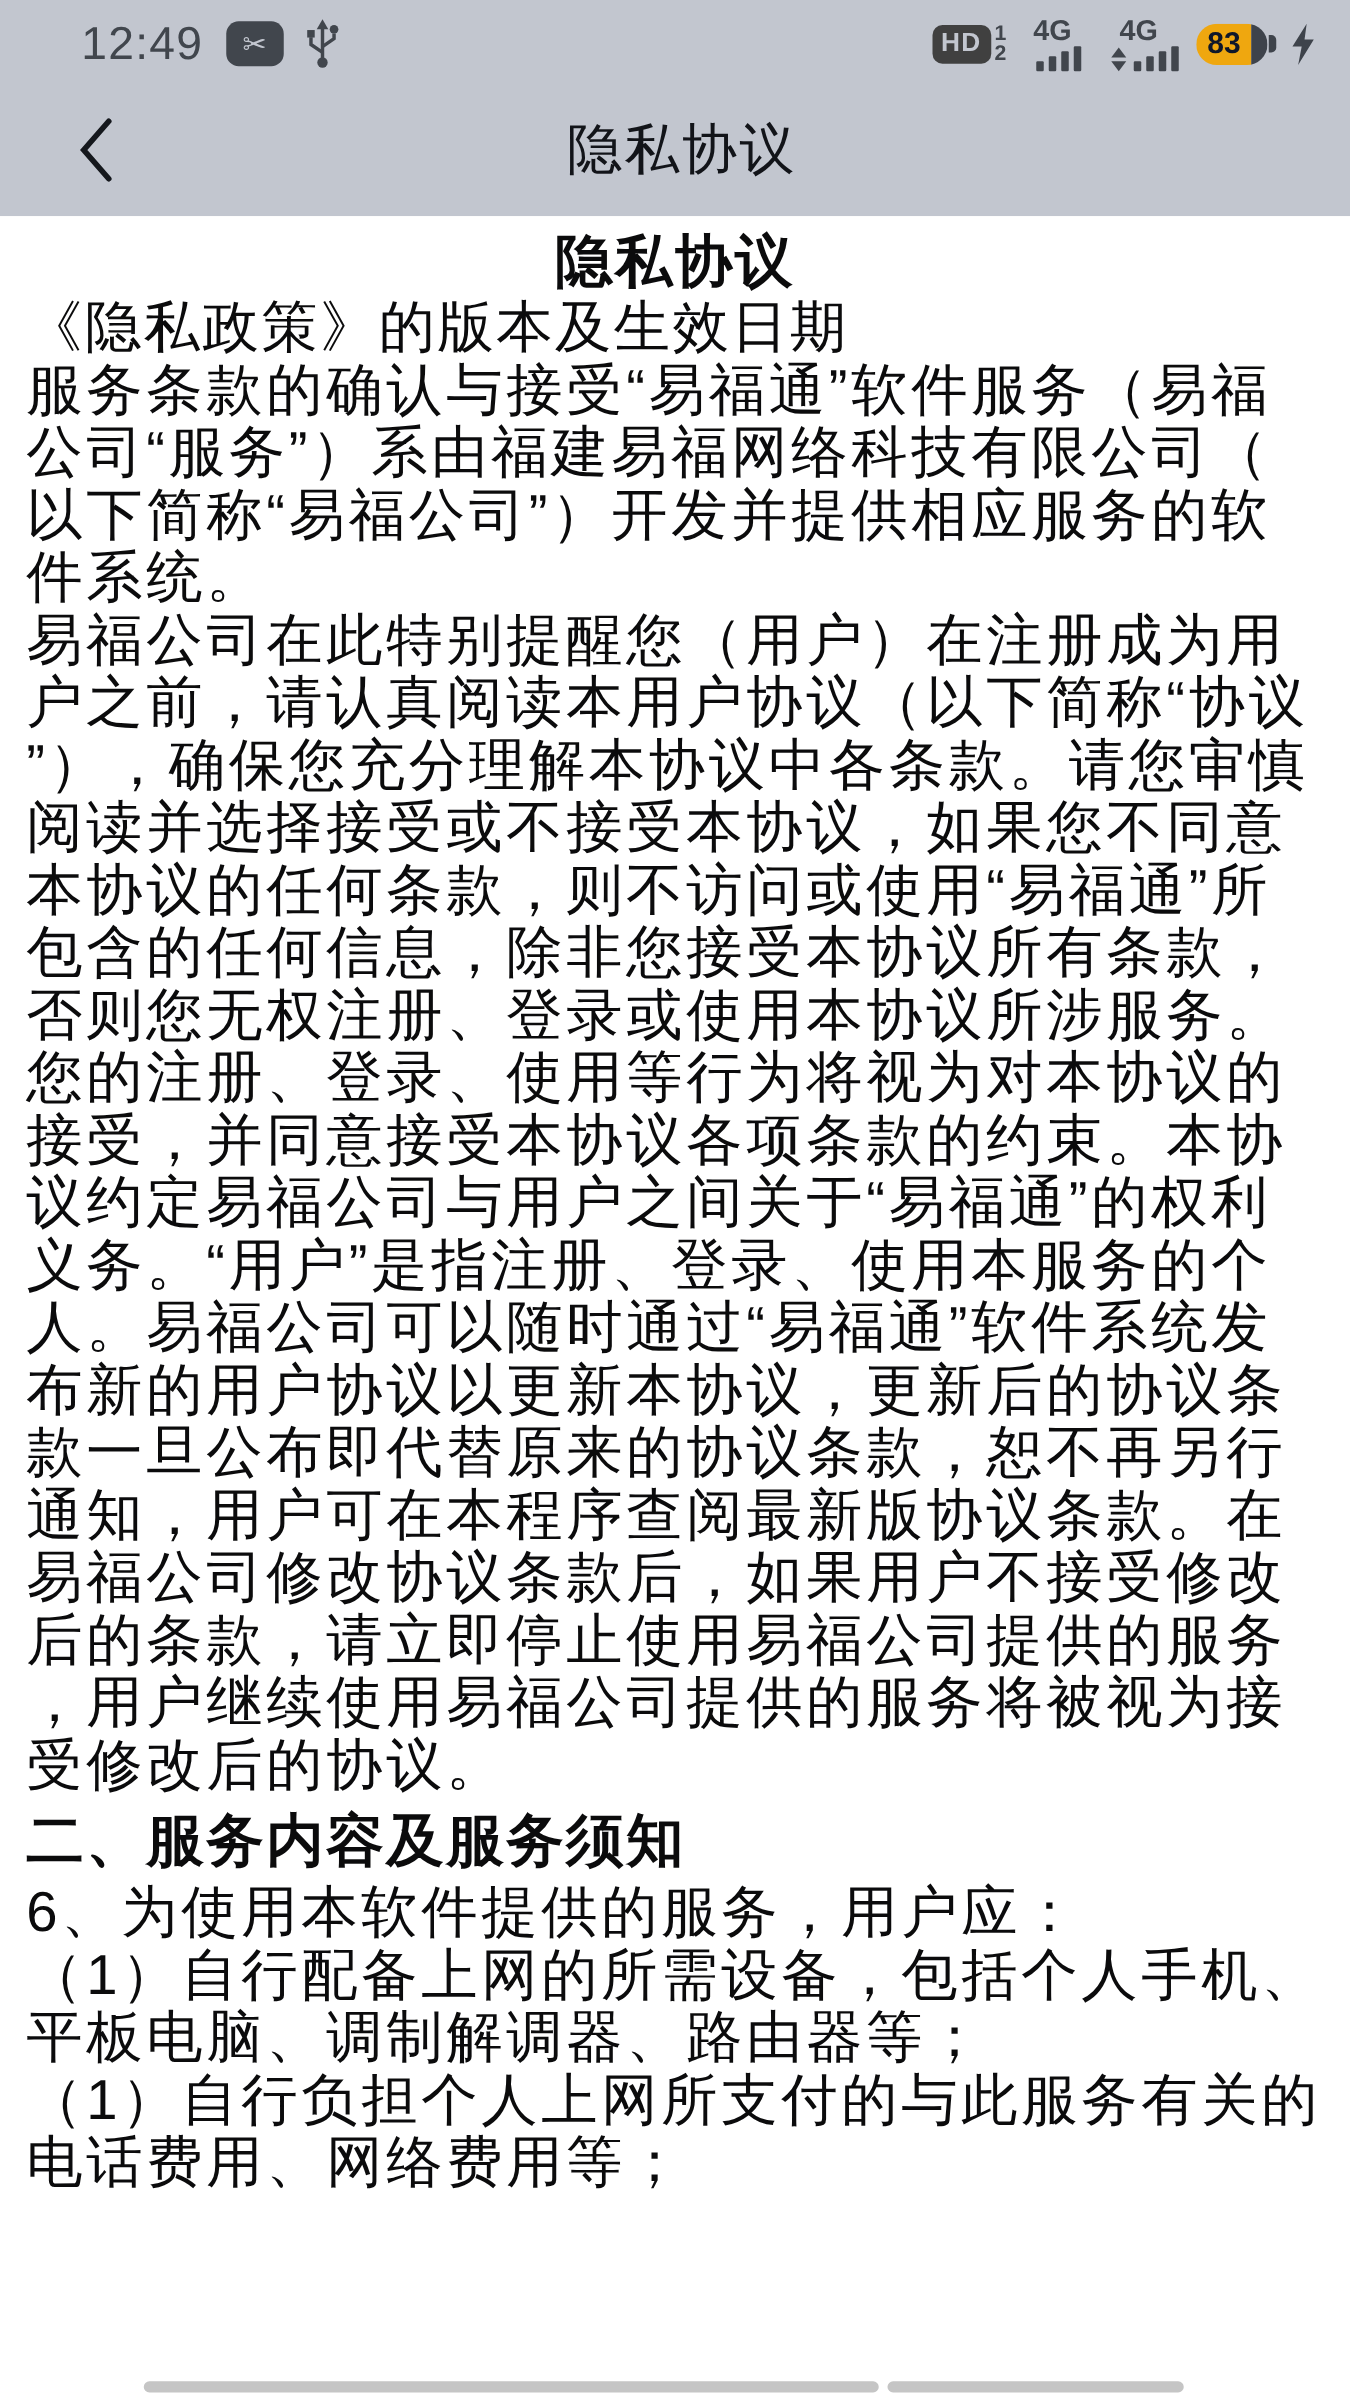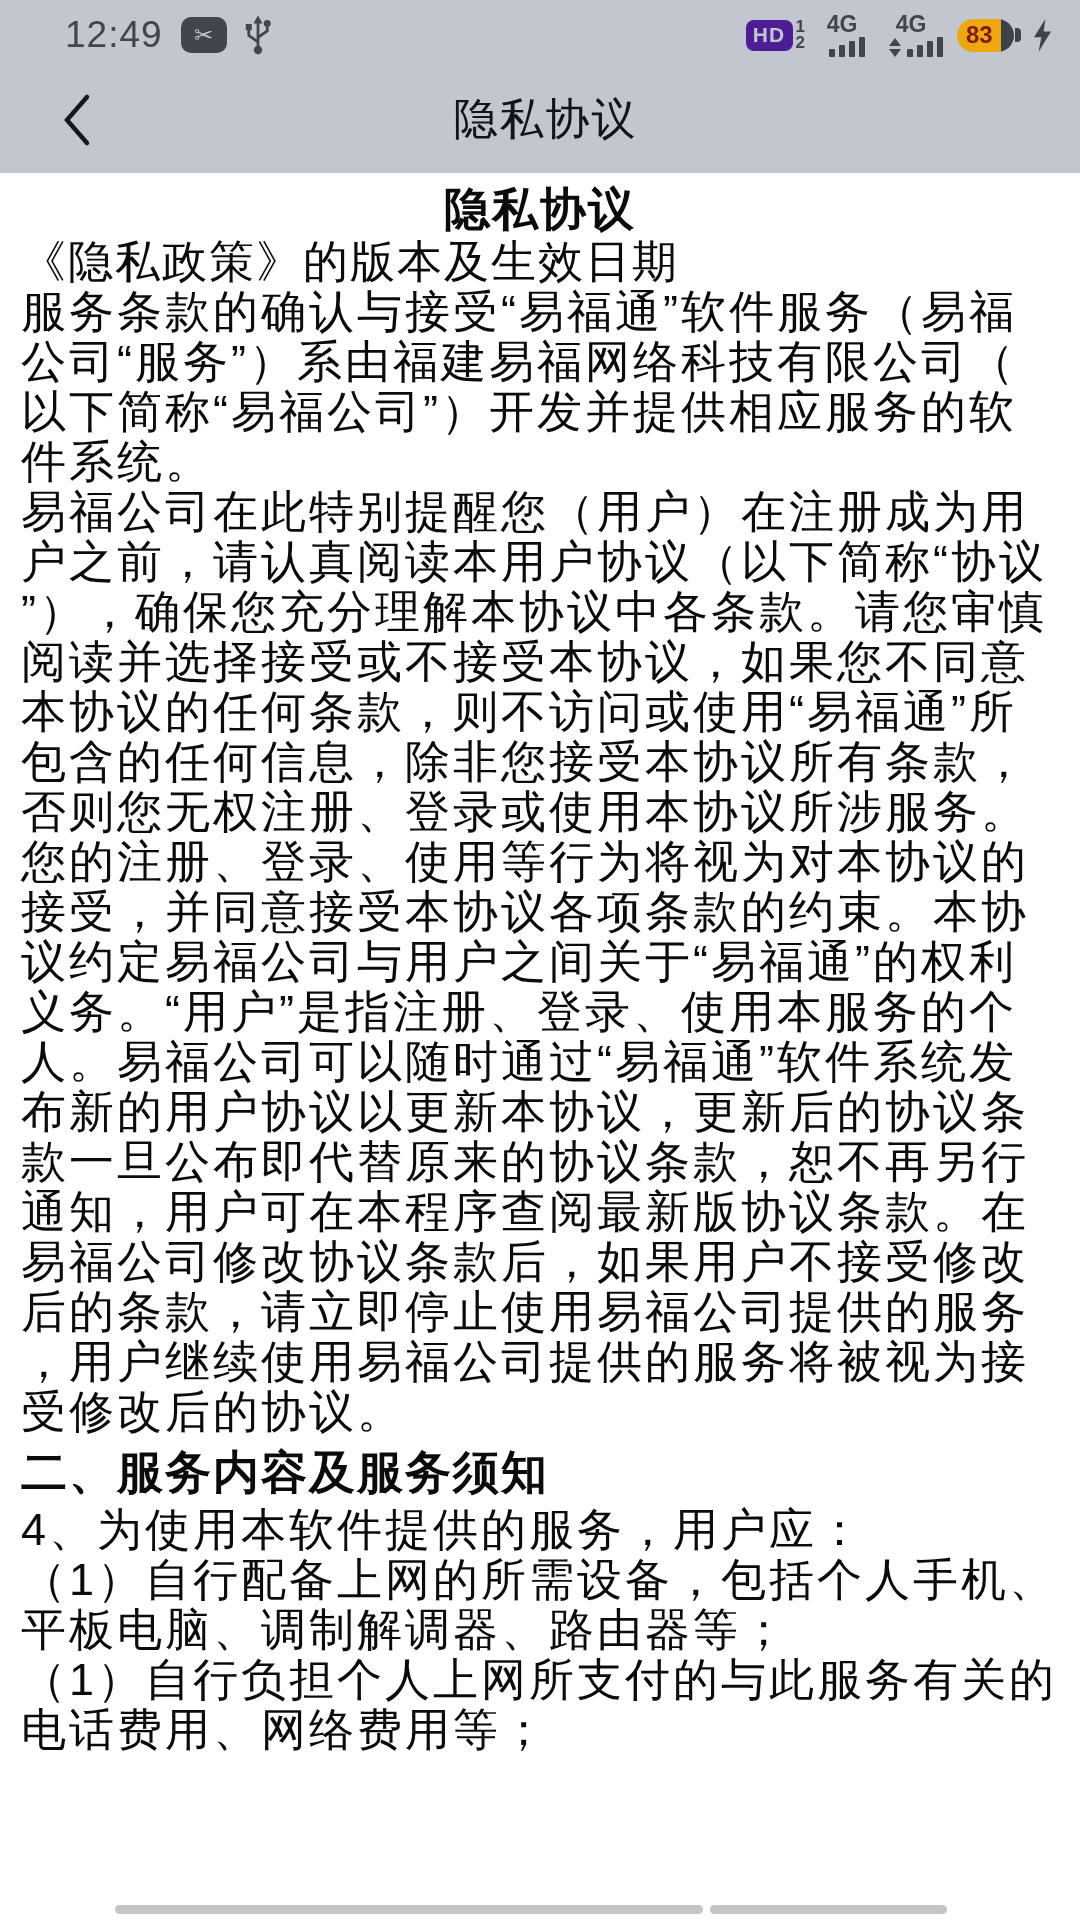--- a/index.html
+++ b/index.html
@@ -16,40 +16,40 @@
   }
   .sb-time { font-size:37px; letter-spacing:1px; }
   .sb-left { display:flex; align-items:center; gap:16px; margin-left:18px; }
   .shot-icon {
     width:46px; height:36px; background:#41464D; border-radius:10px;
     color:#C2C6CF; font-size:23px; display:flex; align-items:center; justify-content:center;
   }
   .sb-right { margin-left:auto; display:flex; align-items:center; gap:14px; }
   .hd-wrap { display:flex; align-items:center; gap:3px; }
   .hd-box {
-    background:#4c1d95; color:#C2C6CF; font-weight:bold; font-size:21px;
+    background:#404040; color:#C2C6CF; font-weight:bold; font-size:21px;
     width:47px; height:31px; border-radius:8px;
     display:flex; align-items:center; justify-content:center; letter-spacing:1px;
   }
   .hd-nums { display:flex; flex-direction:column; font-size:17px; line-height:16px; font-weight:bold; color:#41464D; }
   .net { display:flex; flex-direction:column; align-items:center; }
   .net-label { font-size:23px; font-weight:bold; line-height:22px; color:#41464D; }
   .net-bottom { display:flex; align-items:flex-end; gap:4px; margin-left:10px; margin-top:2px; }
   .bars { display:flex; align-items:flex-end; gap:4px; }
   .bar { width:6px; background:#41464D; border-radius:1px; }
   .b1{height:8px;} .b2{height:12px;} .b3{height:16px;} .b4{height:20px;}
   .arrows { display:flex; flex-direction:column; gap:3px; margin-right:2px; }
   .arr-up { width:0; height:0; border-left:6px solid transparent; border-right:6px solid transparent; border-bottom:8px solid #41464D; }
   .arr-dn { width:0; height:0; border-left:6px solid transparent; border-right:6px solid transparent; border-top:8px solid #41464D; }
   .battery-wrap { display:flex; align-items:center; }
   .battery {
     width:57px; height:33px; border-radius:17px; overflow:hidden; display:flex;
   }
   .bat-fill {
-    width:78%; background:#EFA70F; color:#7f1d1d; font-weight:bold; font-size:24px;
+    width:78%; background:#EFA70F; color:#0f172a; font-weight:bold; font-size:24px;
     display:flex; align-items:center; justify-content:center;
   }
   .bat-rest { flex:1; background:#3E434B; }
   .bat-nub { width:6px; height:14px; background:#3E434B; border-radius:0 4px 4px 0; margin-left:1px; }
   .bolt { margin-left:10px; display:flex; }
   
   .nav-bar { height:107px; position:relative; }
   .back-btn {
     position:absolute; left:30px; top:22px; width:70px; height:64px;
     display:flex; align-items:center; justify-content:center;
@@ -157,19 +157,19 @@
   </div>
 </div>
 
 <div class="page">
   <div class="text-layer">
     <div class="doc-title">隐私协议</div>
     <div class="meta">《隐私政策》的版本及生效日期</div>
     <div class="para">服务条款的确认与接受“易福通”软件服务（易福公司“服务”）系由福建易福网络科技有限公司（以下简称“易福公司”）开发并提供相应服务的软件系统。</div>
     <div class="para">易福公司在此特别提醒您（用户）在注册成为用户之前，请认真阅读本用户协议（以下简称“协议”），确保您充分理解本协议中各条款。请您审慎阅读并选择接受或不接受本协议，如果您不同意本协议的任何条款，则不访问或使用“易福通”所包含的任何信息，除非您接受本协议所有条款，否则您无权注册、登录或使用本协议所涉服务。您的注册、登录、使用等行为将视为对本协议的接受，并同意接受本协议各项条款的约束。本协议约定易福公司与用户之间关于“易福通”的权利义务。“用户”是指注册、登录、使用本服务的个人。易福公司可以随时通过“易福通”软件系统发布新的用户协议以更新本协议，更新后的协议条款一旦公布即代替原来的协议条款，恕不再另行通知，用户可在本程序查阅最新版协议条款。在易福公司修改协议条款后，如果用户不接受修改后的条款，请立即停止使用易福公司提供的服务，用户继续使用易福公司提供的服务将被视为接受修改后的协议。</div>
     <div class="heading sec2">二、服务内容及服务须知</div>
-    <div class="para">4、为使用本软件提供的服务，用户应：</div>
+    <div class="para">6、为使用本软件提供的服务，用户应：</div>
     <div class="para">（1）自行配备上网的所需设备，包括个人手机、平板电脑、调制解调器、路由器等；</div>
     <div class="para">（1）自行负担个人上网所支付的与此服务有关的电话费用、网络费用等；</div>
   </div>
   <div class="hscroll hs-left"></div>
   <div class="hscroll hs-right"></div>
 </div>
 
 </body></html>

